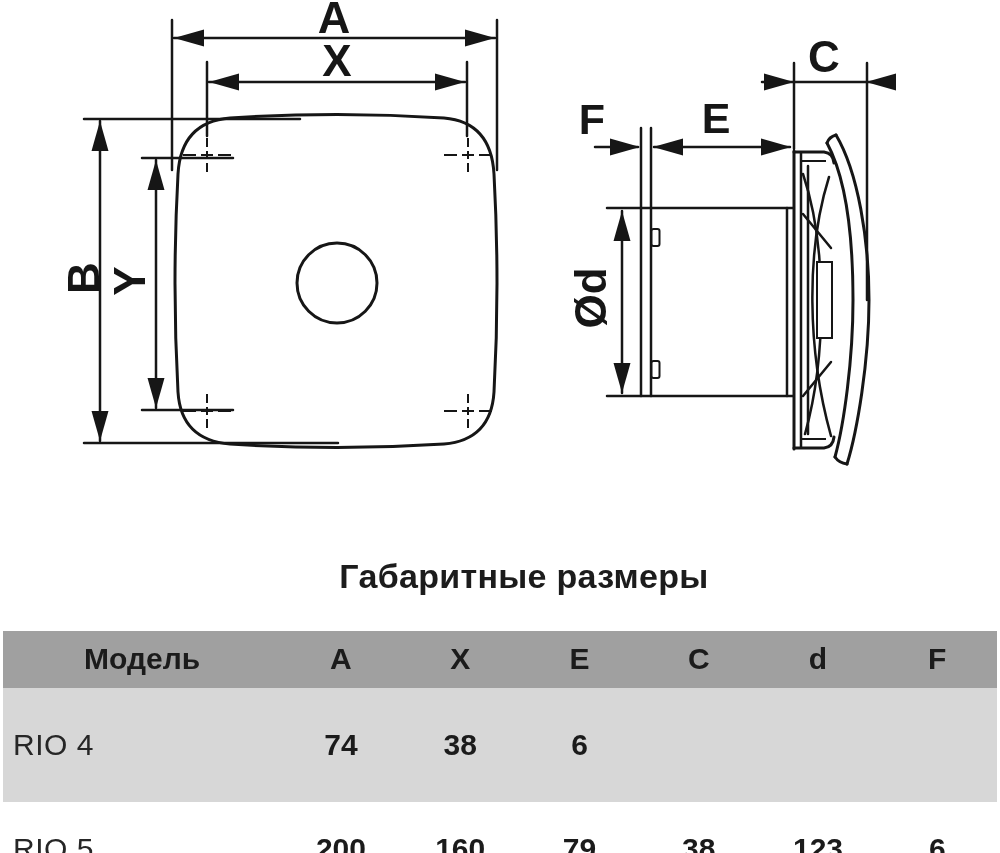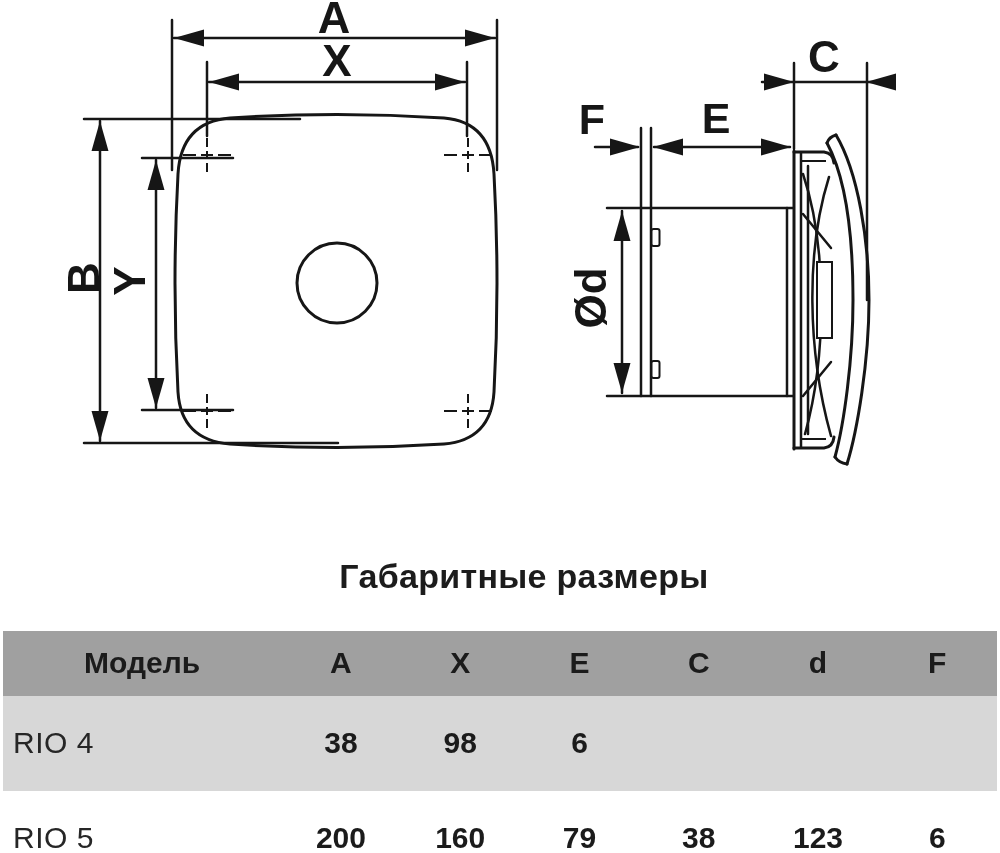--- a/index.html
+++ b/index.html
@@ -10,22 +10,22 @@
         text-anchor:middle;dominant-baseline:central;}
   .ln{stroke:#161616;fill:none;stroke-width:2.5;stroke-linecap:round;}
   .outline{stroke:#161616;fill:none;stroke-width:3;stroke-linecap:round;stroke-linejoin:round;}
   .thin{stroke:#161616;fill:none;stroke-width:2;stroke-linecap:butt;}
   .arr{fill:#161616;stroke:none;}
   .whitefill{fill:#ffffff;stroke:#161616;stroke-width:2;}
   .title{text-align:center;font-size:34px;font-weight:bold;color:#1c1c1c;
          margin:14px 0 0 0;line-height:1.05;letter-spacing:.3px;padding-left:48px;}
   .dim-table{margin:36px 3px 0 3px;}
   .trow{display:grid;grid-template-columns:28% 12% 12% 12% 12% 12% 12%;}
-  .trow.header{background:#a0a0a0;height:65px;}
-  .trow.r1{background:#d7d7d7;height:95px;}
+  .trow.header{background:#a0a0a0;height:57px;}
+  .trow.r1{background:#d7d7d7;height:114px;}
   .trow.r2{background:#ffffff;height:95px;}
   .cell{display:flex;align-items:center;justify-content:center;
         font-size:30px;font-weight:bold;color:#1b1b1b;}
   .trow.r1 .model-cell,.trow.r2 .model-cell{justify-content:flex-start;
         padding-left:10px;font-weight:400;color:#262626;letter-spacing:.5px;}
 </style>
 </head>
 <body>
 
 <div class="page">
@@ -163,22 +163,22 @@
       <div class="cell model-cell">Модель</div>
       <div class="cell">A</div>
       <div class="cell">X</div>
       <div class="cell">E</div>
       <div class="cell">C</div>
       <div class="cell">d</div>
       <div class="cell">F</div>
     </div>
     <div class="trow r1">
       <div class="cell model-cell">RIO 4</div>
+      <div class="cell">74</div>
       <div class="cell">38</div>
-      <div class="cell">98</div>
       <div class="cell">6</div>
     </div>
     <div class="trow r2">
       <div class="cell model-cell">RIO 5</div>
       <div class="cell">200</div>
       <div class="cell">160</div>
       <div class="cell">79</div>
       <div class="cell">38</div>
       <div class="cell">123</div>
       <div class="cell">6</div>

